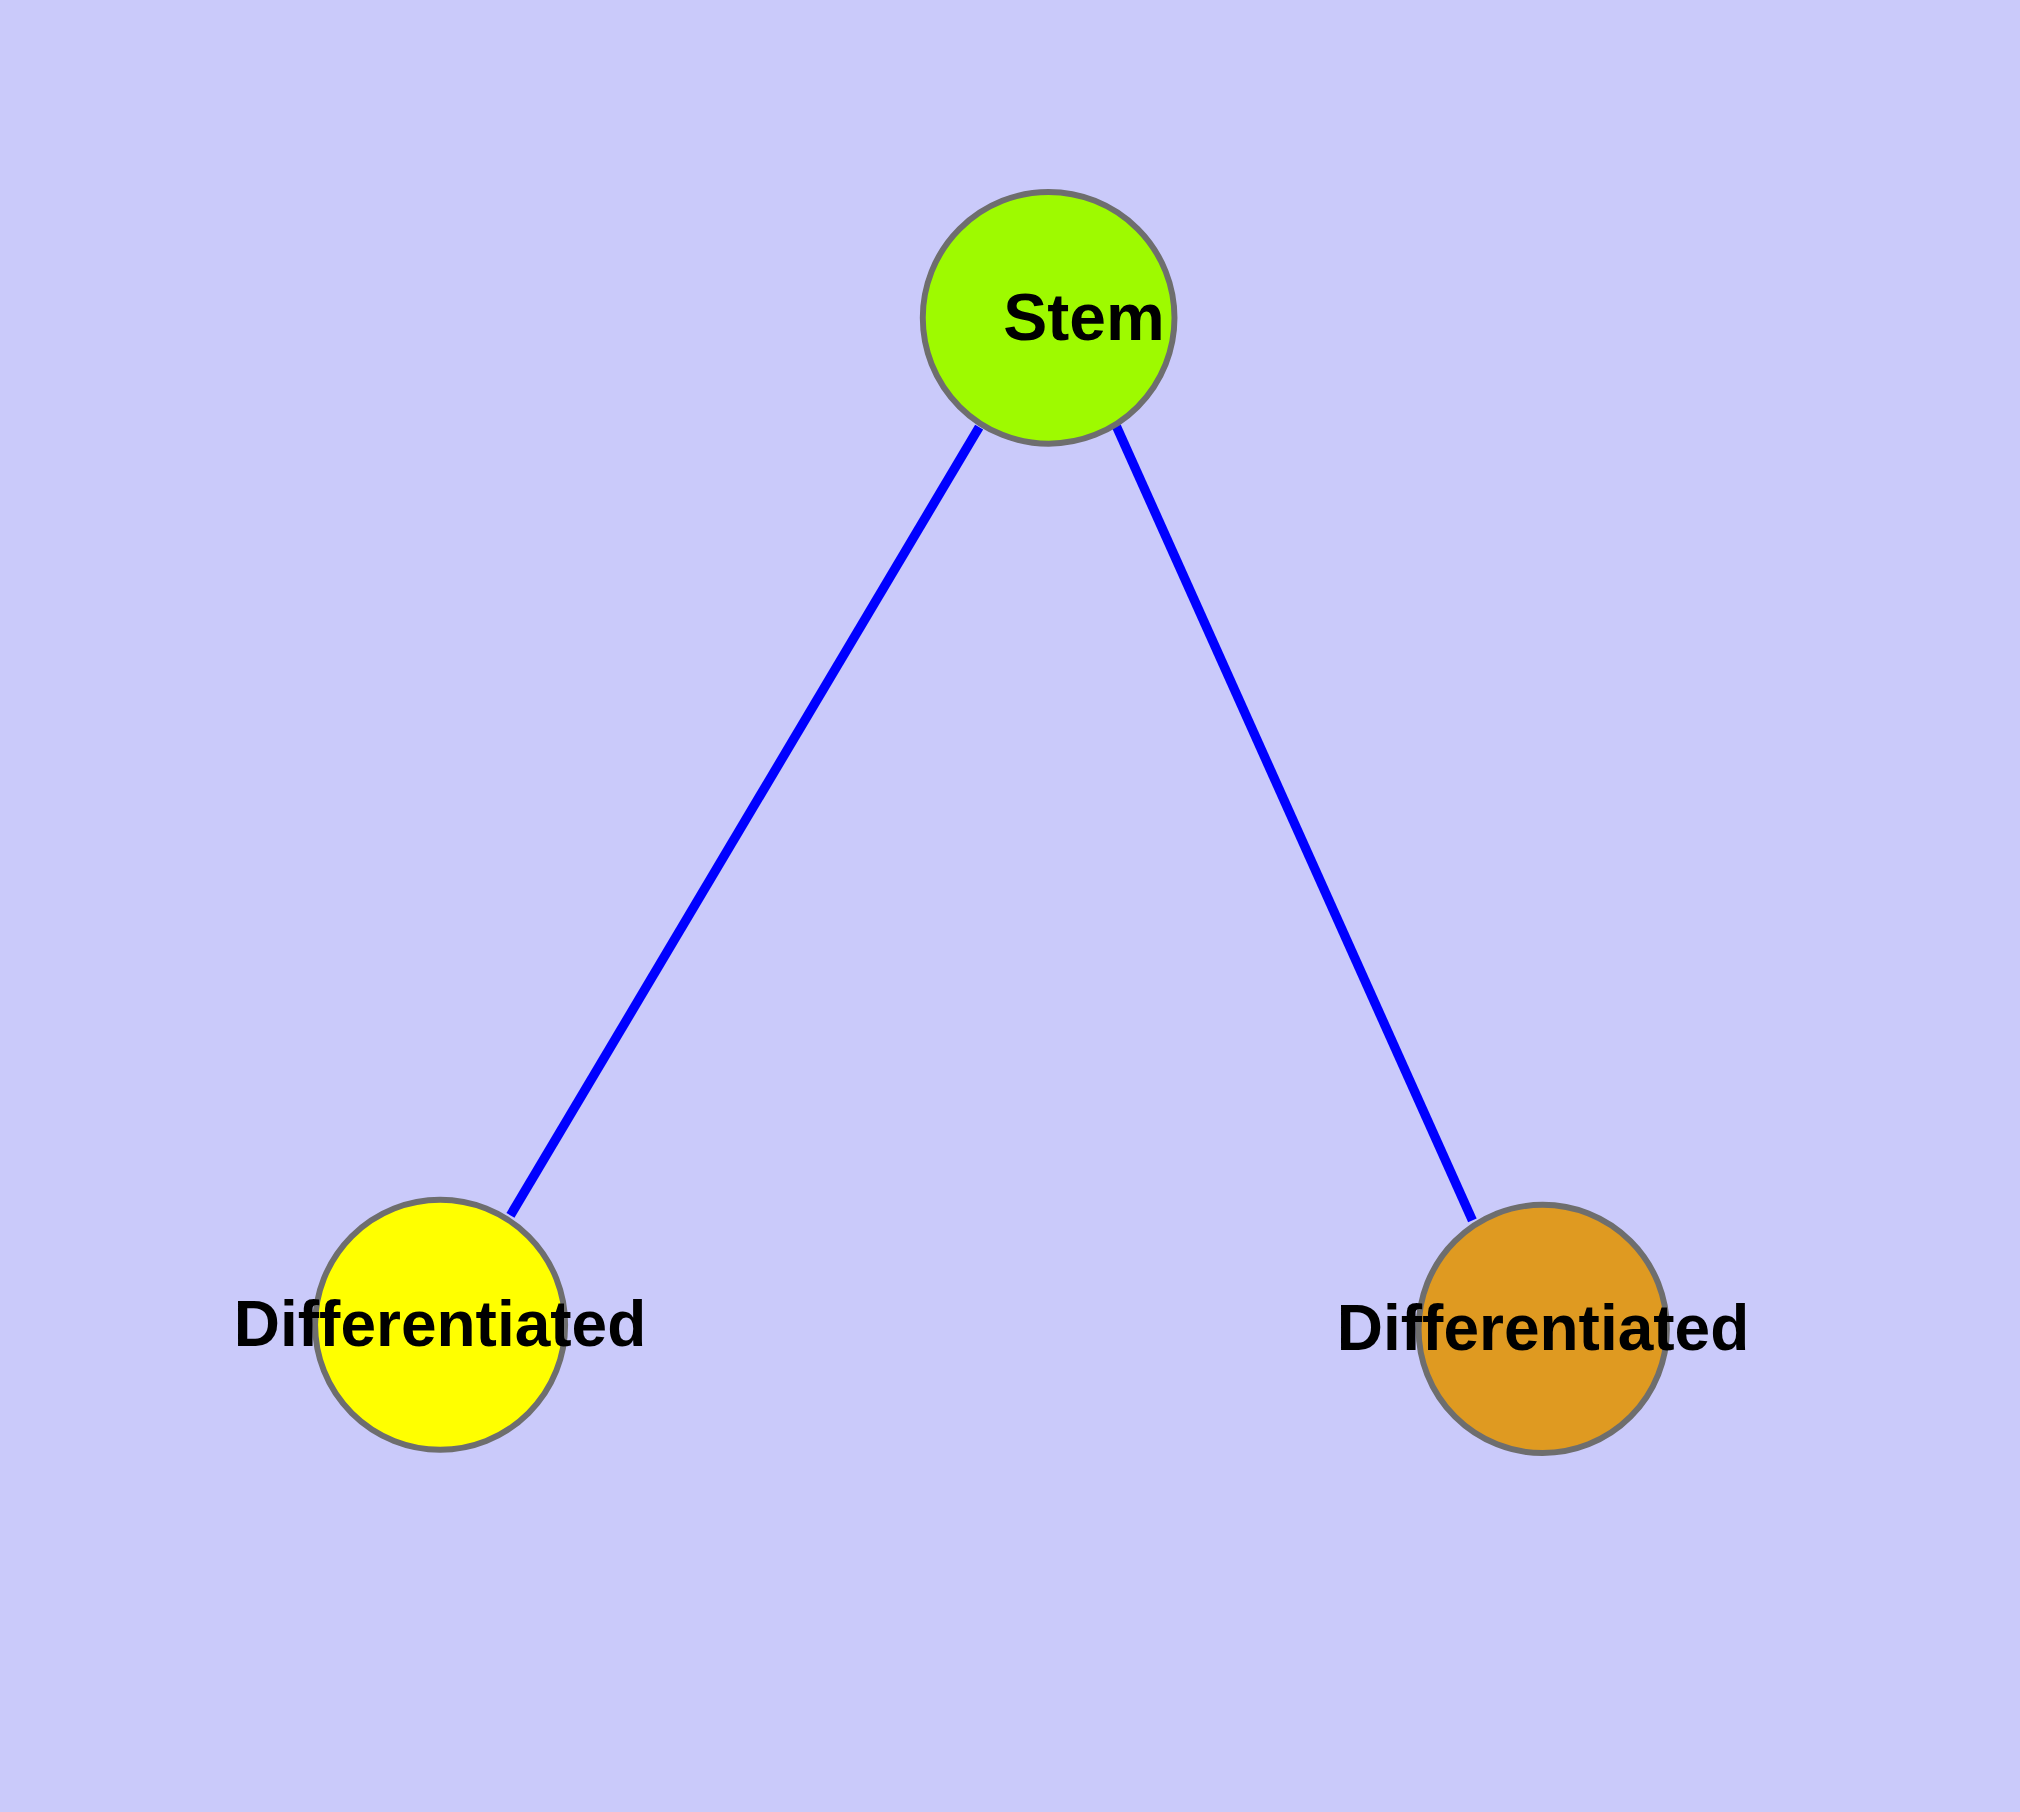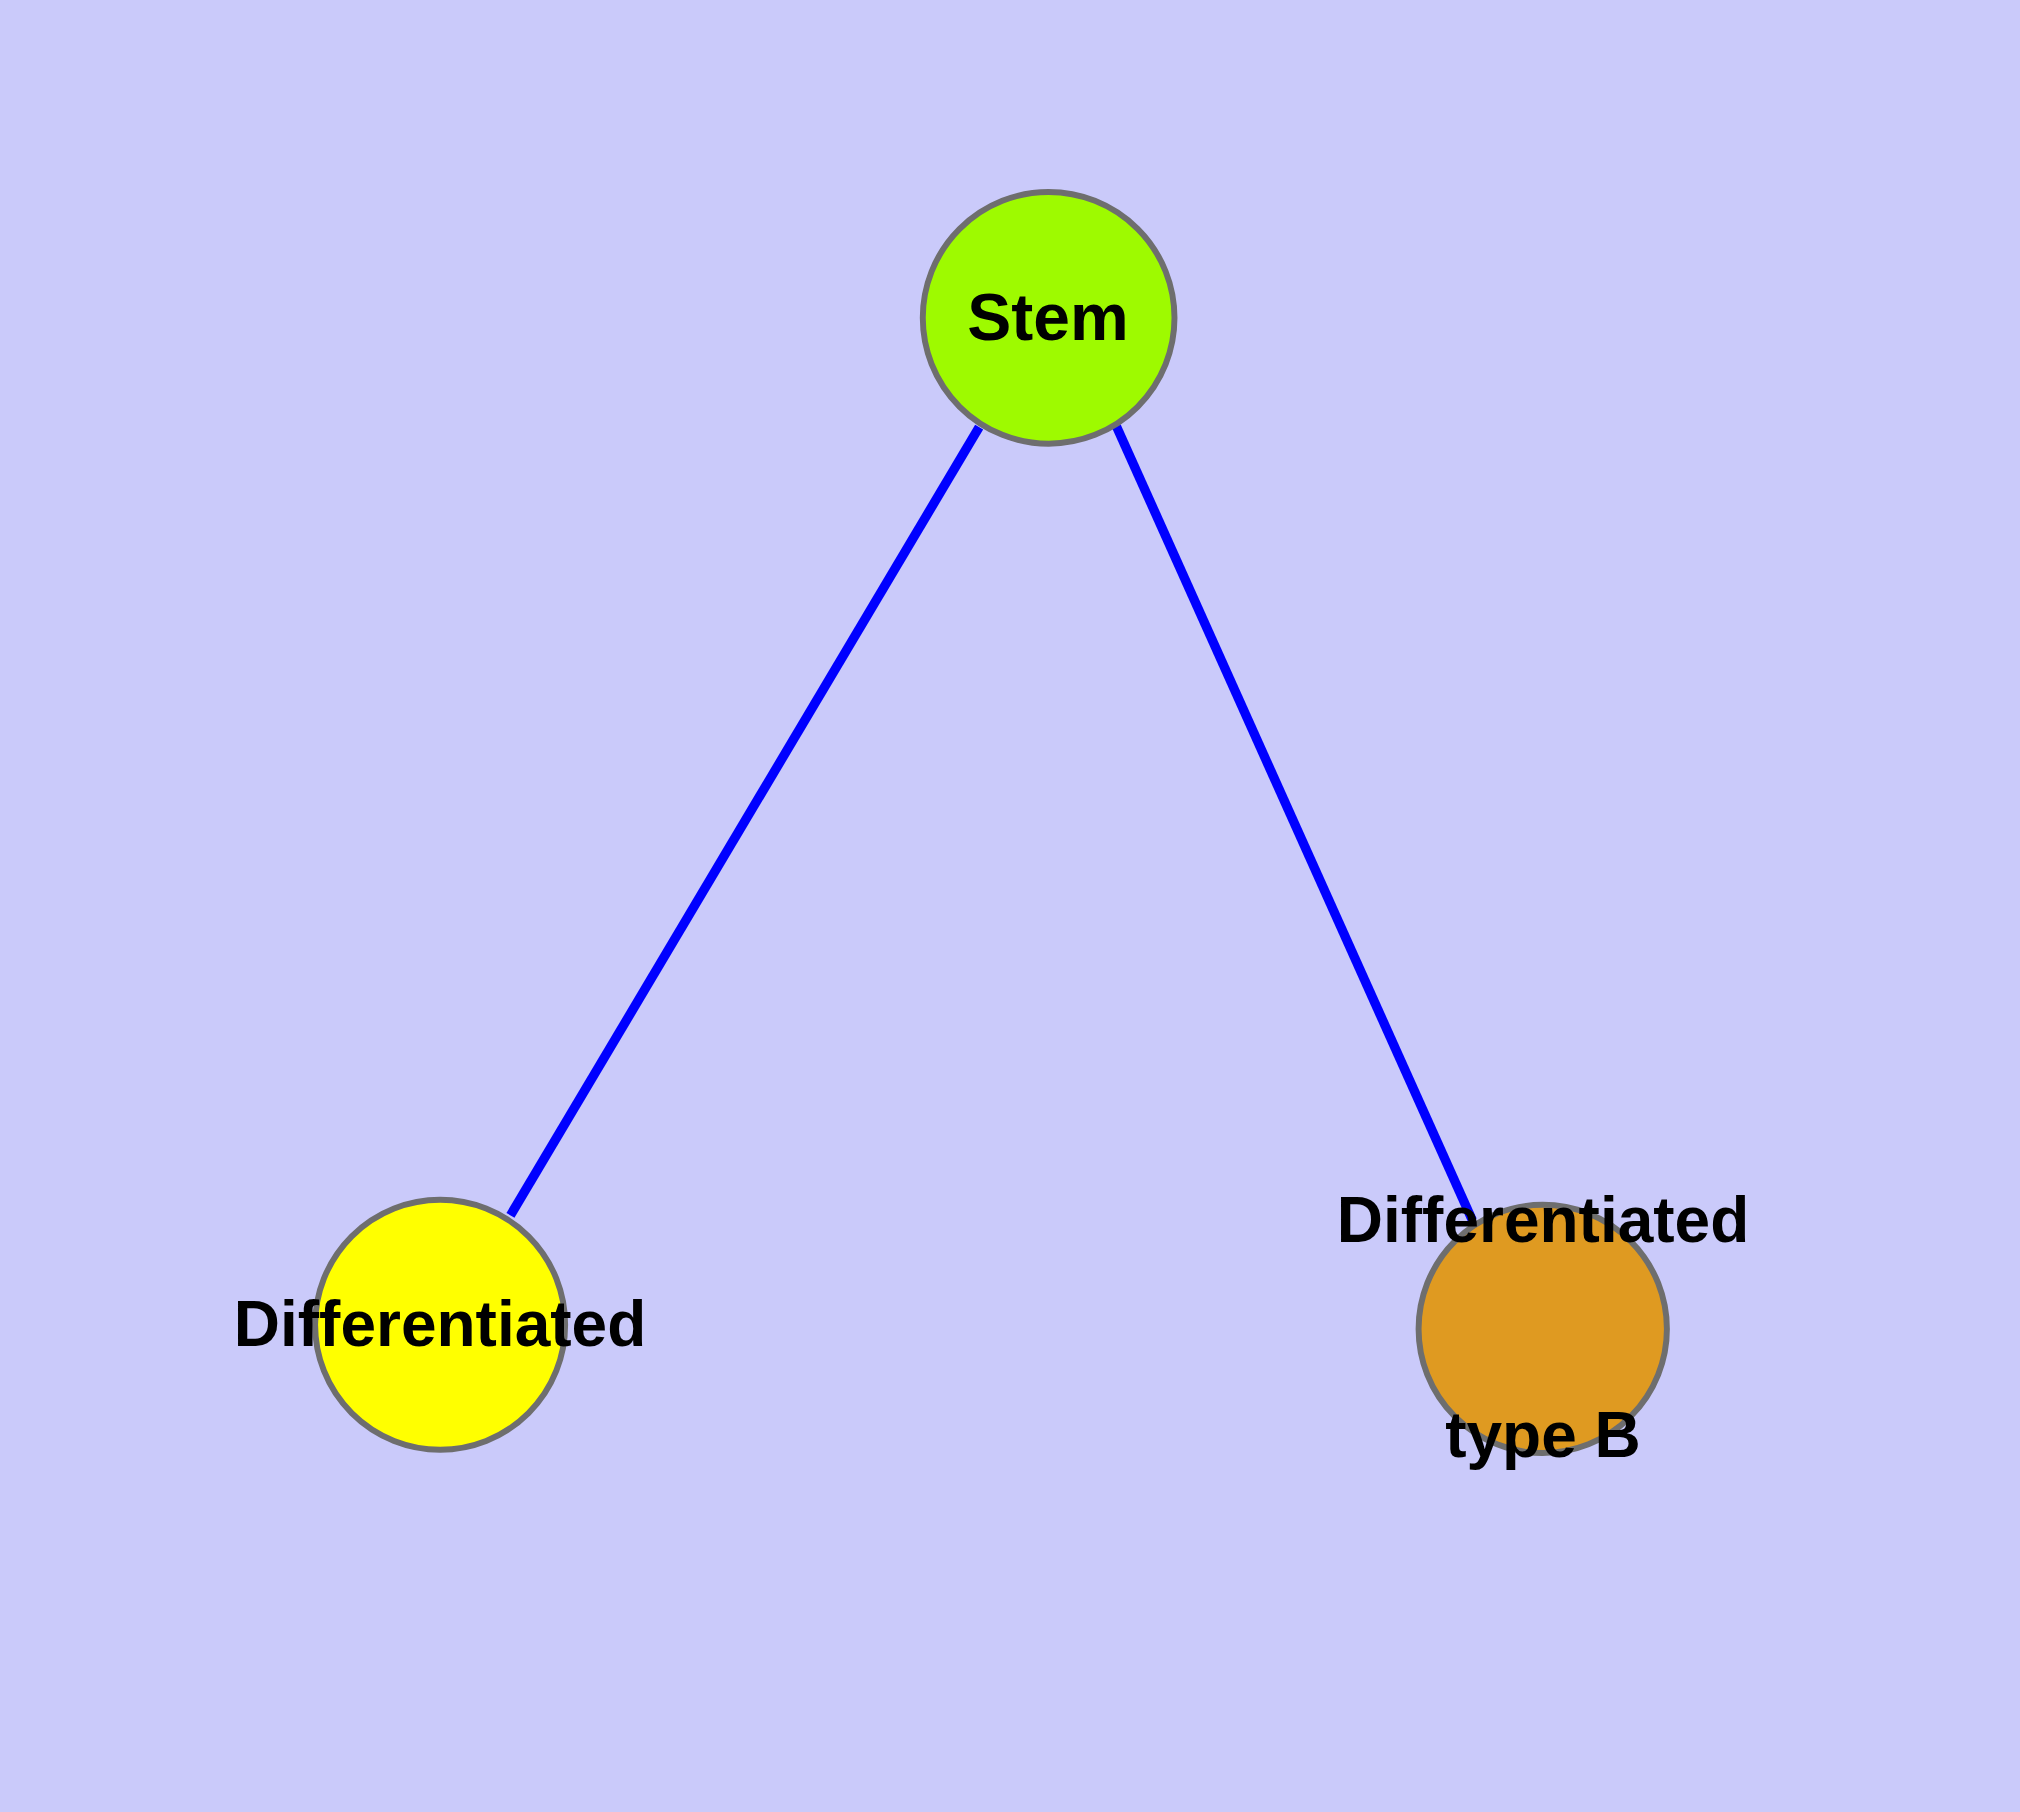--- a/index.html
+++ b/index.html
@@ -36,20 +36,21 @@
     font-family: "Liberation Sans", sans-serif;
     font-weight: bold;
     text-align: center;
     white-space: pre;
     line-height: 1.12;
     pointer-events: none;
     transform: translate(-50%, -50%);
   }
   .label-root {
     font-size: 66px;
+    margin-left: 36px;
   }
   .label-leaf {
     font-size: 64px;
   }
 </style>
 </head>
 <body>
 
 <div id="canvas" style="width: 2021px; height: 1812px;">
 
@@ -68,17 +69,16 @@
   </svg>
 
   <div class="node-label label-root" style="left: 1048px; top: 318px; color: rgb(0, 0, 0);">Stem</div>
 
   <div class="node-label label-leaf" style="left: 440px; top: 1325px; color: rgb(0, 0, 0);">
     <div>Differentiated</div>
   </div>
 
   <div class="node-label label-leaf" style="left: 1543px; top: 1329px; color: rgb(0, 0, 0);">
     <div>Differentiated</div>
-    <div>type B</div>
   </div>
 
 </div>
 
 
 </body></html>

